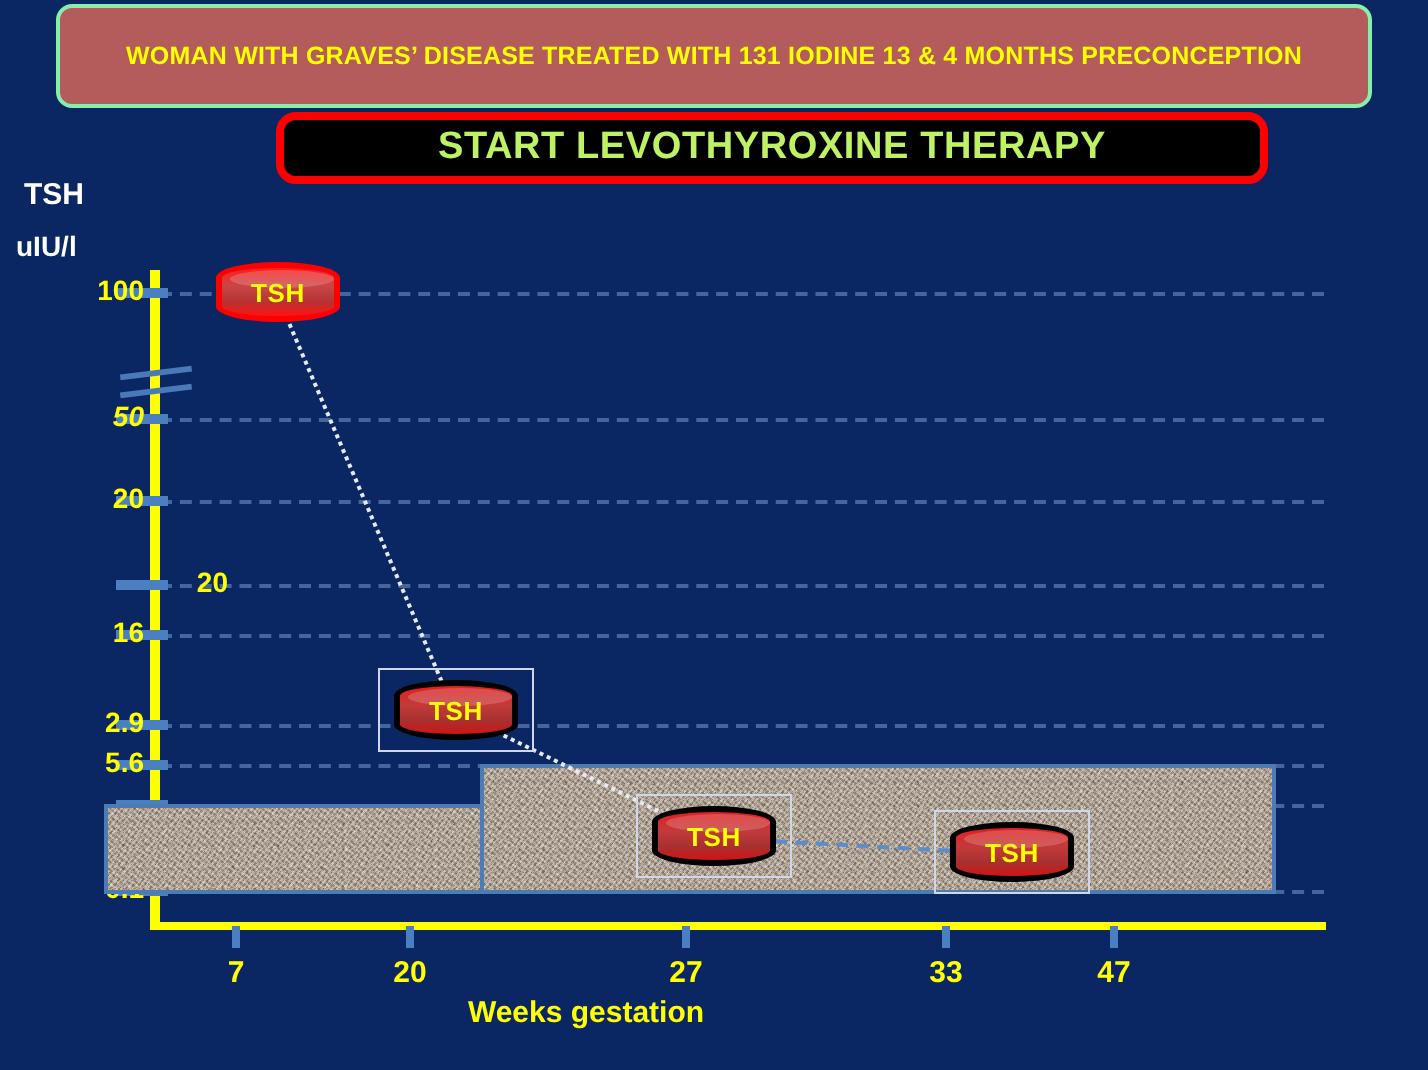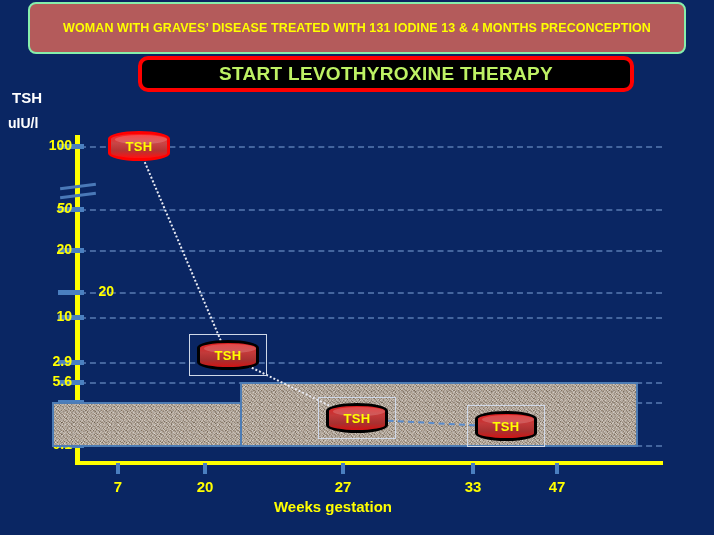--- a/index.html
+++ b/index.html
@@ -85,21 +85,20 @@
   }
   #xaxis-title {
     position: absolute;
     left: 0;
     top: 498px;
     width: 586px;
     text-align: center;
     color: #ffff00;
     font-size: 15px;
     font-weight: bold;
-    padding-left: 40px;
   }
 
   
   #y-axis {
     position: absolute;
     left: 75px;
     top: 135px;
     width: 5px;
     height: 330px;
     background: #ffff00;
@@ -293,21 +292,21 @@
       <div class="y-label">20</div>
     </div>
     <div class="gridline" style="top: 292px;"></div>
     <div class="y-tick" style="top: 290px;"></div>
     <div class="y-label-wrap" style="top: 284px; margin-left: 42px;">
       <div class="y-label">20</div>
     </div>
     <div class="gridline" style="top: 317px;"></div>
     <div class="y-tick" style="top: 315px;"></div>
     <div class="y-label-wrap" style="top: 309px;">
-      <div class="y-label">10</div>
+      <div class="y-label">16</div>
     </div>
     <div class="gridline" style="top: 362px;"></div>
     <div class="y-tick" style="top: 360px;"></div>
     <div class="y-label-wrap" style="top: 354px;">
       <div class="y-label">2.9</div>
     </div>
     <div class="gridline" style="top: 382px;"></div>
     <div class="y-tick" style="top: 380px;"></div>
     <div class="y-label-wrap" style="top: 374px;">
       <div class="y-label">5.6</div>

